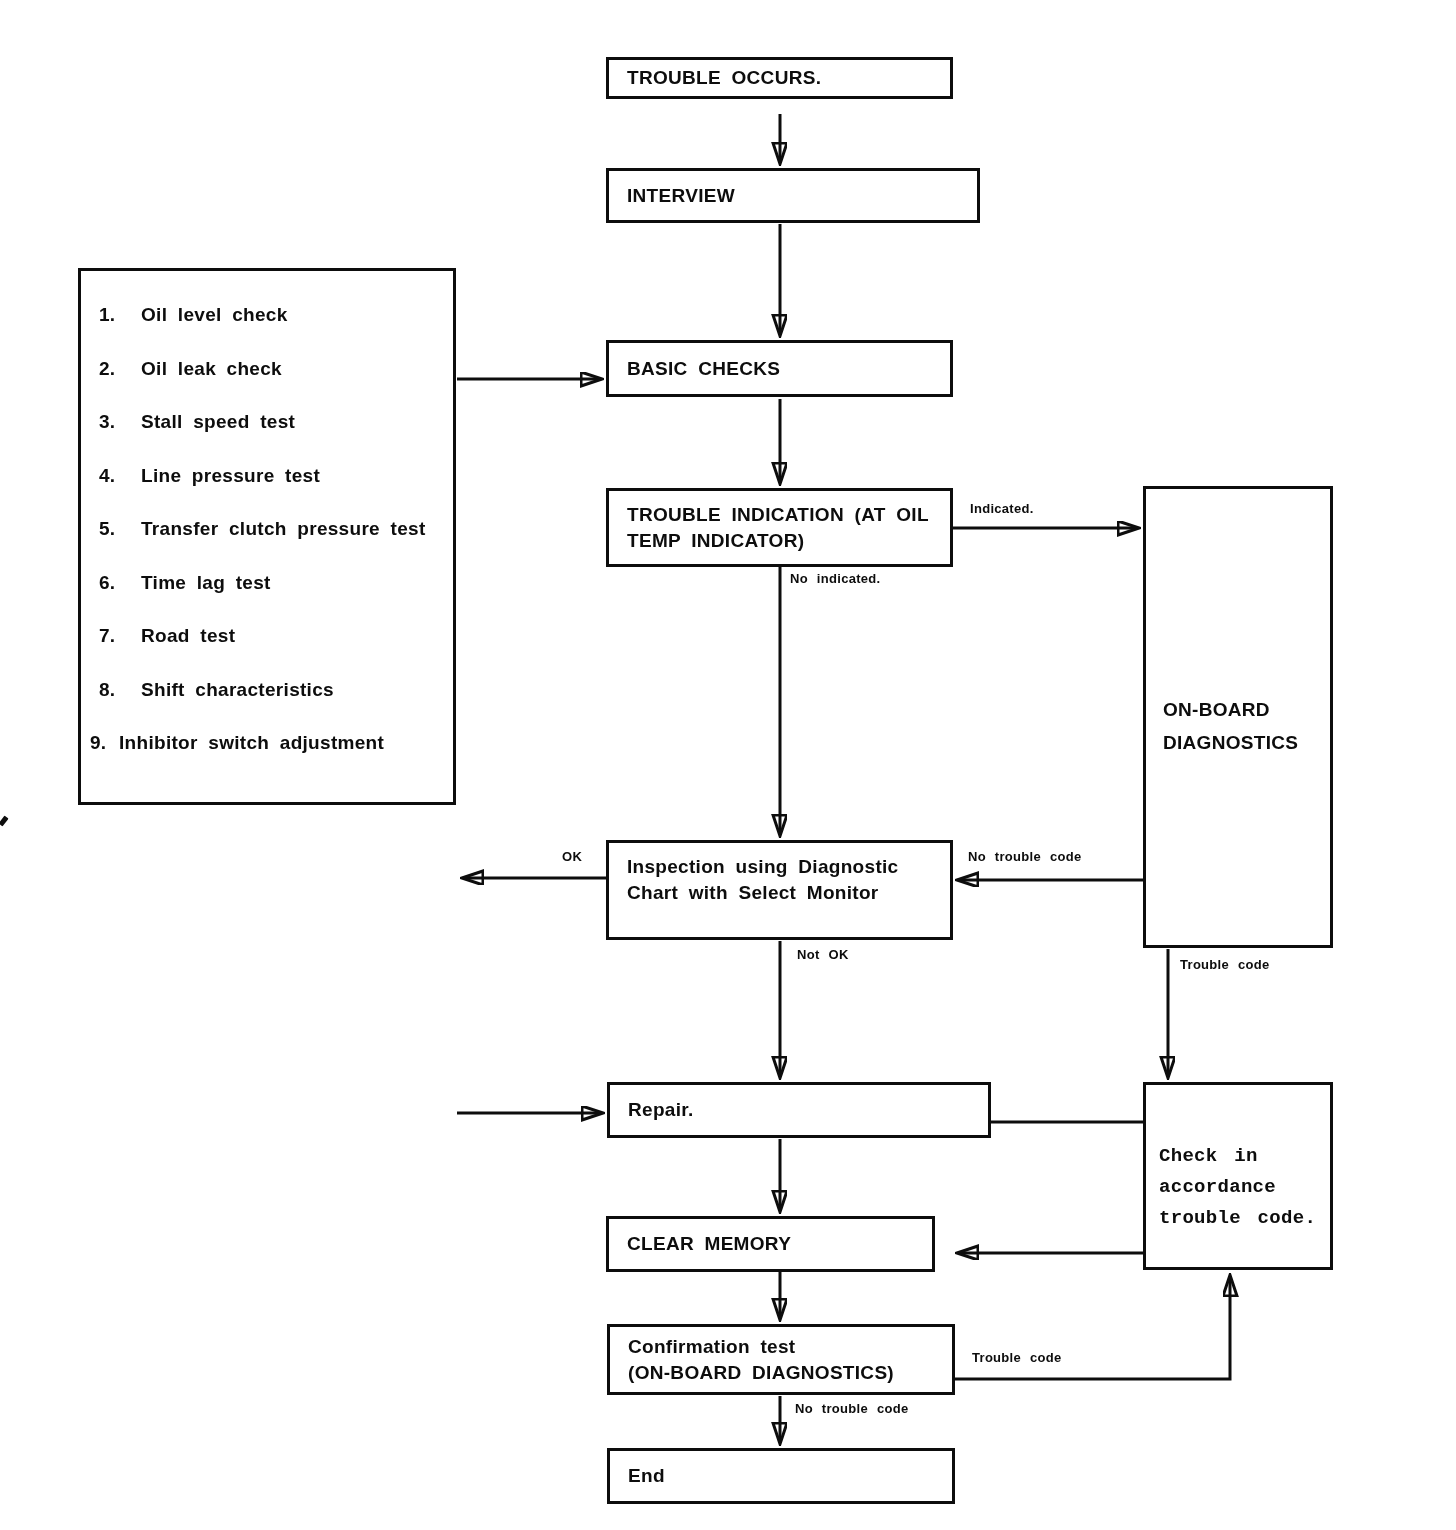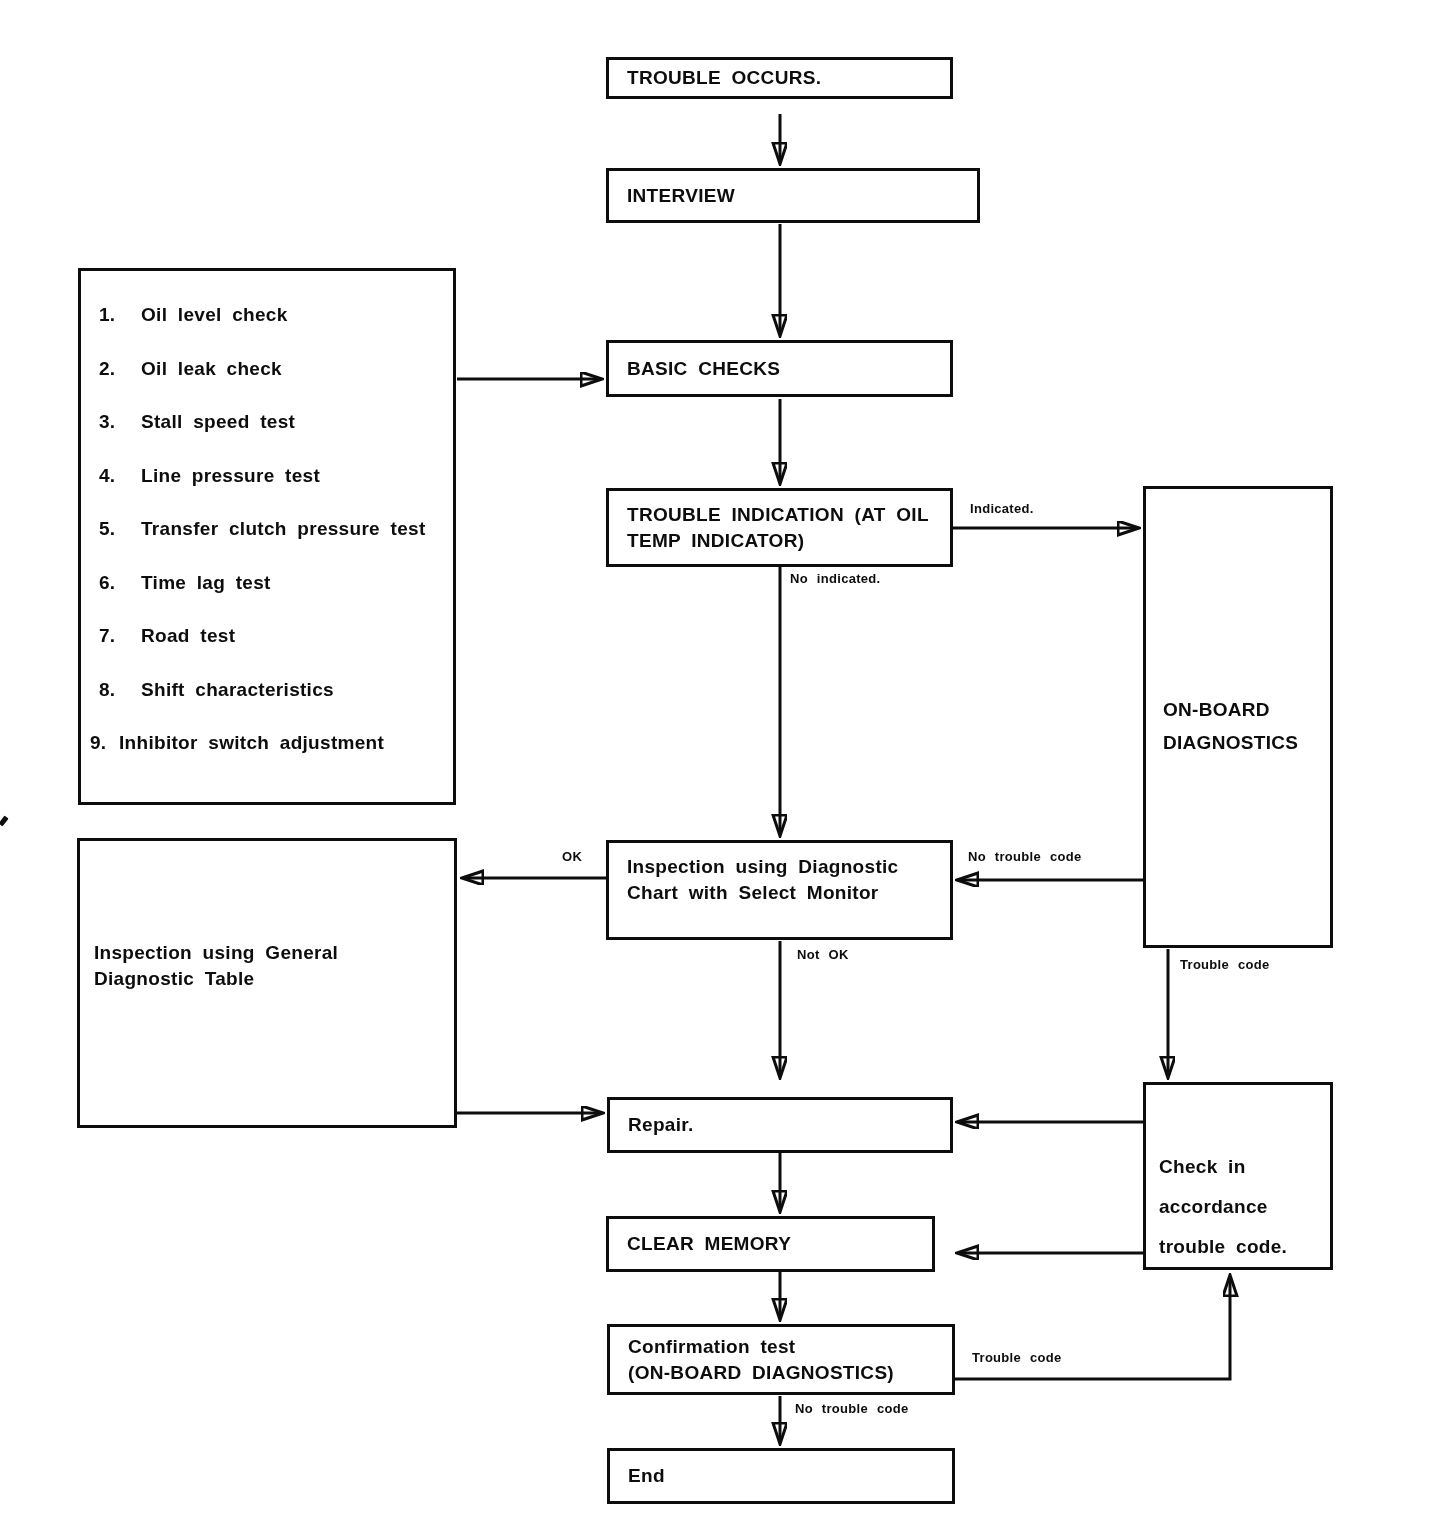--- a/index.html
+++ b/index.html
@@ -35,21 +35,21 @@
   .checklist ul{
     list-style:none;margin:0;padding:31px 0 0 18px;
   }
   .checklist li{height:53.5px;white-space:nowrap;font-weight:700;}
   .checklist li .num{display:inline-block;width:42px;}
   .checklist li:last-child{margin-left:-9px;}
   .checklist li:last-child .num{width:29px;}
   
   .box.onboard{align-items:flex-start;line-height:33px;}
   .box.onboard .lbl{padding-top:204px;padding-left:17px;}
-  .box.checkacc{align-items:flex-end;line-height:40px;}
+  .box.checkacc{align-items:center;line-height:31px;font-family:Liberation Mono, monospace;}
   .box.checkacc .lbl{padding-top:22px;padding-left:13px;}
   .box.gentable{align-items:flex-start;}
   .box.gentable .lbl{padding-top:99px;padding-left:14px;}
   .edge-label{
     position:absolute;
     font-size:13px;font-weight:700;
     letter-spacing:.3px;word-spacing:5px;
     white-space:nowrap;
   }
   .speck{
@@ -102,45 +102,41 @@
   <div class="box" style="left:606px;top:488px;width:347px;height:79px;">
     <span class="lbl">TROUBLE INDICATION (AT OIL
 TEMP INDICATOR)</span>
   </div>
 
   <div class="box top-align" style="left:606px;top:840px;width:347px;height:100px;">
     <span class="lbl">Inspection using Diagnostic
 Chart with Select Monitor</span>
   </div>
 
-  <div class="box" style="left:607px;top:1082px;width:346px;height:56px;margin-top:15px;">
+  <div class="box" style="left:607px;top:1082px;width:384px;height:56px;">
     <span class="lbl">Repair.</span>
   </div>
 
   <div class="box" style="left:606px;top:1216px;width:329px;height:56px;">
     <span class="lbl">CLEAR MEMORY</span>
   </div>
 
   <div class="box" style="left:607px;top:1324px;width:348px;height:71px;">
     <span class="lbl">Confirmation test
 (ON-BOARD DIAGNOSTICS)</span>
   </div>
 
   <div class="box" style="left:607px;top:1448px;width:348px;height:56px;">
     <span class="lbl">End</span>
   </div>
 
   <div class="box checklist" style="left:78px;top:268px;width:378px;height:537px;">
     <ul><li><span class="num">1.</span><span>Oil level check</span></li><li><span class="num">2.</span><span>Oil leak check</span></li><li><span class="num">3.</span><span>Stall speed test</span></li><li><span class="num">4.</span><span>Line pressure test</span></li><li><span class="num">5.</span><span>Transfer clutch pressure test</span></li><li><span class="num">6.</span><span>Time lag test</span></li><li><span class="num">7.</span><span>Road test</span></li><li><span class="num">8.</span><span>Shift characteristics</span></li><li><span class="num">9.</span><span>Inhibitor switch adjustment</span></li></ul>
   </div>
 
-  <div class="box gentable" style="left:77px;top:838px;width:380px;height:290px;">
-    <span class="lbl">Inspection using General
-Diagnostic Table</span>
-  </div>
 
   <div class="box onboard" style="left:1143px;top:486px;width:190px;height:462px;">
     <span class="lbl">ON-BOARD
 DIAGNOSTICS</span>
   </div>
 
   <div class="box checkacc" style="left:1143px;top:1082px;width:190px;height:188px;">
     <span class="lbl">Check in
 accordance
 trouble code.</span>

